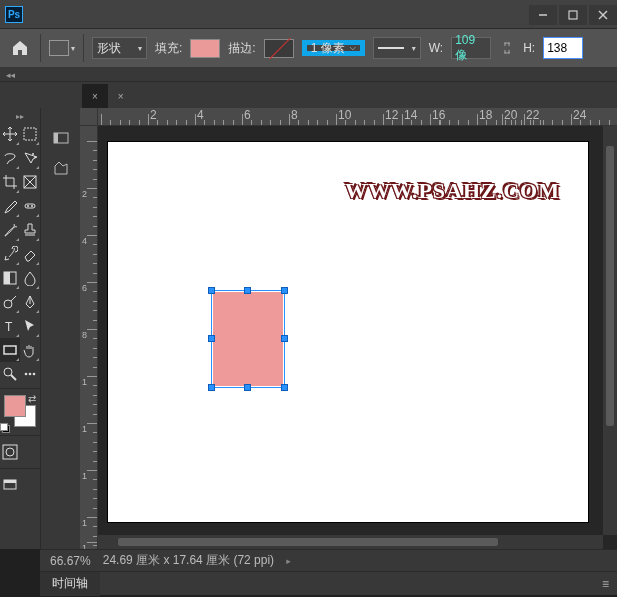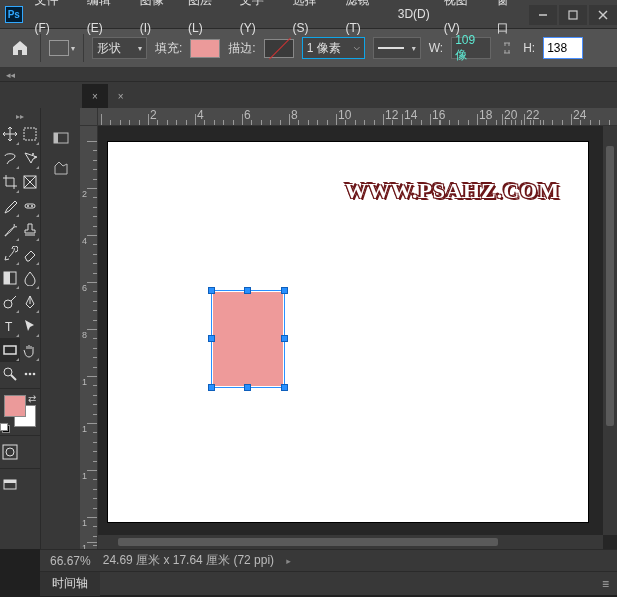--- a/index.html
+++ b/index.html
@@ -15,21 +15,21 @@
 .opt-home { width:24px; height:24px; display:flex; align-items:center; justify-content:center; cursor:pointer; }
 .sep { width:1px; height:28px; background:#3a3a3a; }
 .opt-shape { display:flex; align-items:center; gap:2px; }
 .shape-prev { width:20px; height:16px; border:1px solid #999; background:#535353; }
 .dd-arrow { color:#ccc; font-size:8px; }
 .opt-select { width:55px; height:22px; background:#434343; border:1px solid #666; display:flex; align-items:center; padding:0 4px; color:#ddd; justify-content:space-between; }
 .opt-label { color:#ddd; }
 .swatch-fill { width:30px; height:19px; background:#eb9a9a; border:1px solid #888; cursor:pointer; }
 .swatch-stroke { width:30px; height:19px; background:#3a3a3a; border:1px solid #888; position:relative; cursor:pointer; }
 .swatch-stroke::after { content:""; position:absolute; width:30px; height:1px; background:#c33; top:50%; transform:rotate(-45deg); }
-.px-input { width:63px; height:22px; background:#434343; border:1px solid #0ea5e9; display:flex; align-items:center; color:#ddd; padding:0 4px; justify-content:space-between; }
+.px-input { width:63px; height:16px; background:#434343; border:5px solid #0ea5e9; display:flex; align-items:center; color:#ddd; padding:0 4px; justify-content:space-between; }
 .stroke-style { width:48px; height:22px; background:#434343; border:1px solid #666; display:flex; align-items:center; padding:0 4px; justify-content:space-between; }
 .hr-line { width:26px; height:2px; background:#ddd; }
 .wh-label { color:#ddd; }
 .wh-input { width:40px; height:22px; background:#434343; border:1px solid #666; color:#5eead4; padding:0 3px; display:flex; align-items:center; }
 .link-icon { width:16px; height:16px; display:flex; align-items:center; justify-content:center; color:#aaa; cursor:pointer; }
 .collapse-strip { height:14px; background:#383838; border-bottom:1px solid #2a2a2a; display:flex; align-items:center; padding-left:6px; }
 .collapse-arr { color:#999; font-size:9px; }
 .tabbar { height:26px; background:#383838; display:flex; align-items:flex-end; padding-left:82px; }
 .tab { height:24px; padding:0 10px; display:flex; align-items:center; gap:6px; color:#aaa; cursor:pointer; }
 .tab.active { background:#202020; color:#ddd; }
@@ -82,32 +82,20 @@
 .bp-menu { margin-left:auto; margin-right:8px; color:#aaa; cursor:pointer; }
 .sb-track { position:absolute; background:#383838; }
 .sb-thumb { position:absolute; background:#5a5a5a; border-radius:2px; }
 </style>
 </head>
 <body>
 
 <div class="titlebar">
   <div class="ps-logo">
     <div class="ps-box">Ps</div>
-  </div>
-  <div class="menu">
-    <div class="menu-item">文件(F)</div>
-    <div class="menu-item">编辑(E)</div>
-    <div class="menu-item">图像(I)</div>
-    <div class="menu-item">图层(L)</div>
-    <div class="menu-item">文字(Y)</div>
-    <div class="menu-item">选择(S)</div>
-    <div class="menu-item">滤镜(T)</div>
-    <div class="menu-item">3D(D)</div>
-    <div class="menu-item">视图(V)</div>
-    <div class="menu-item">窗口</div>
   </div>
   <div class="win-ctrl">
     <div class="win-btn">
         <svg width="10" height="10">
           <line x1="1" y1="5" x2="9" y2="5" stroke="#ccc" stroke-width="1.5"></line>
         </svg>
       </div>
     <div class="win-btn">
         <svg width="10" height="10">
           <rect x="1" y="1" width="8" height="8" fill="none" stroke="#ccc" stroke-width="1.2"></rect>

